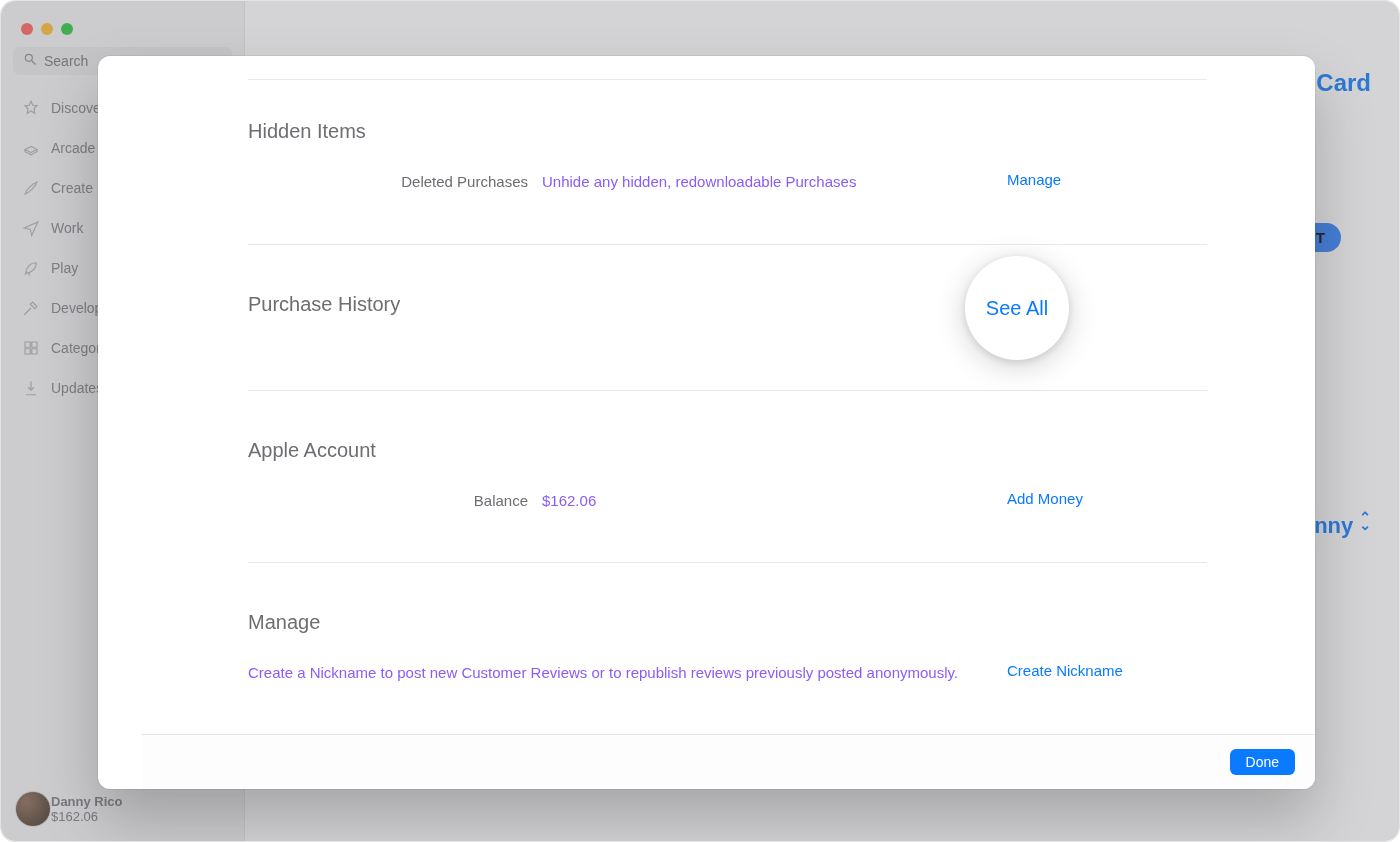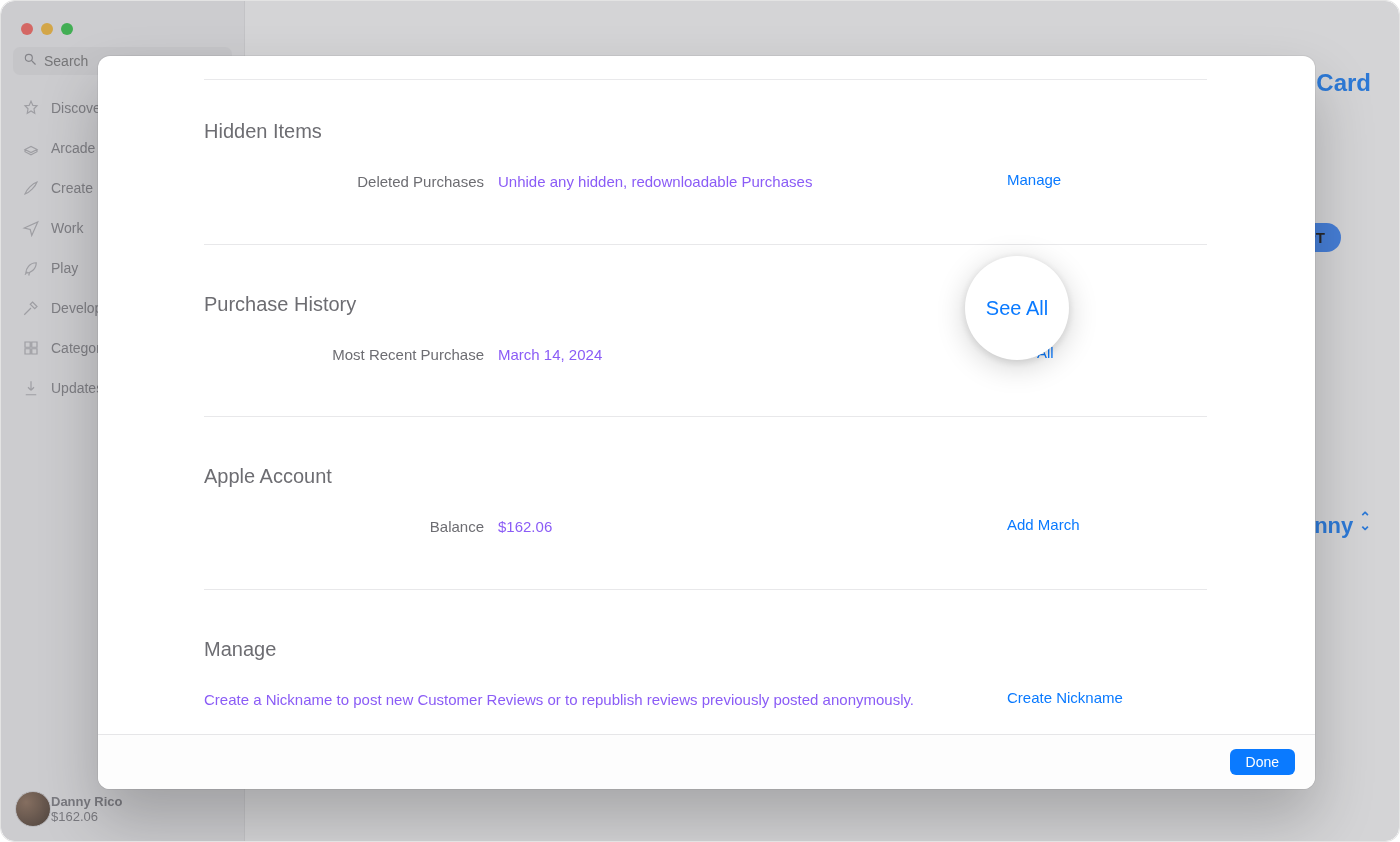--- a/index.html
+++ b/index.html
@@ -106,20 +106,21 @@
     
     .modal {
       position: absolute;
       left: 97px; top: 55px;
       width: 1217px; height: 733px;
       background: #fff;
       border-radius: 12px;
       box-shadow: 0 30px 60px rgba(0,0,0,0.22), 0 0 0 1px rgba(0,0,0,0.05);
       display: flex; flex-direction: column;
       overflow: hidden;
+      padding-left: 44px;
     }
     .modal-body {
       flex:1; overflow:auto; padding: 0 108px 0 106px;
     }
     .section { border-bottom: 1px solid #e8e8ea; padding: 48px 0 48px; }
     .section:first-child { padding-top: 0;}
     .section-head {
       color: #6d6d72; font-size: 20px;  margin-bottom: 26px; font-weight: 400;
     }
     .row { display:flex;  align-items: flex-start; padding: 2px 0;}
@@ -269,33 +270,28 @@
         <div class="section-head">Hidden Items</div>
         <div class="row">
           <div class="label">Deleted Purchases</div>
           <div class="value">Unhide any hidden, redownloadable Purchases</div>
           <div class="action">Manage</div>
         </div>
       </div>
 
       <div class="section">
         <div class="section-head">Purchase History</div>
-        <div class="row">
-          <div class="label">Most Recent Purchase</div>
-          <div class="value">March 14, 2024</div>
-          <div class="action">See All</div>
-        </div>
       </div>
 
       <div class="section">
         <div class="section-head">Apple Account</div>
         <div class="row">
           <div class="label">Balance</div>
           <div class="value">$162.06</div>
-          <div class="action">Add March</div>
+          <div class="action">Add Money</div>
         </div>
       </div>
 
       <div class="section">
         <div class="section-head">Manage</div>
         <div class="row">
           <div class="value">Create a Nickname to post new Customer Reviews or to republish reviews previously posted anonymously.</div>
           <div class="action">Create Nickname</div>
         </div>
 

